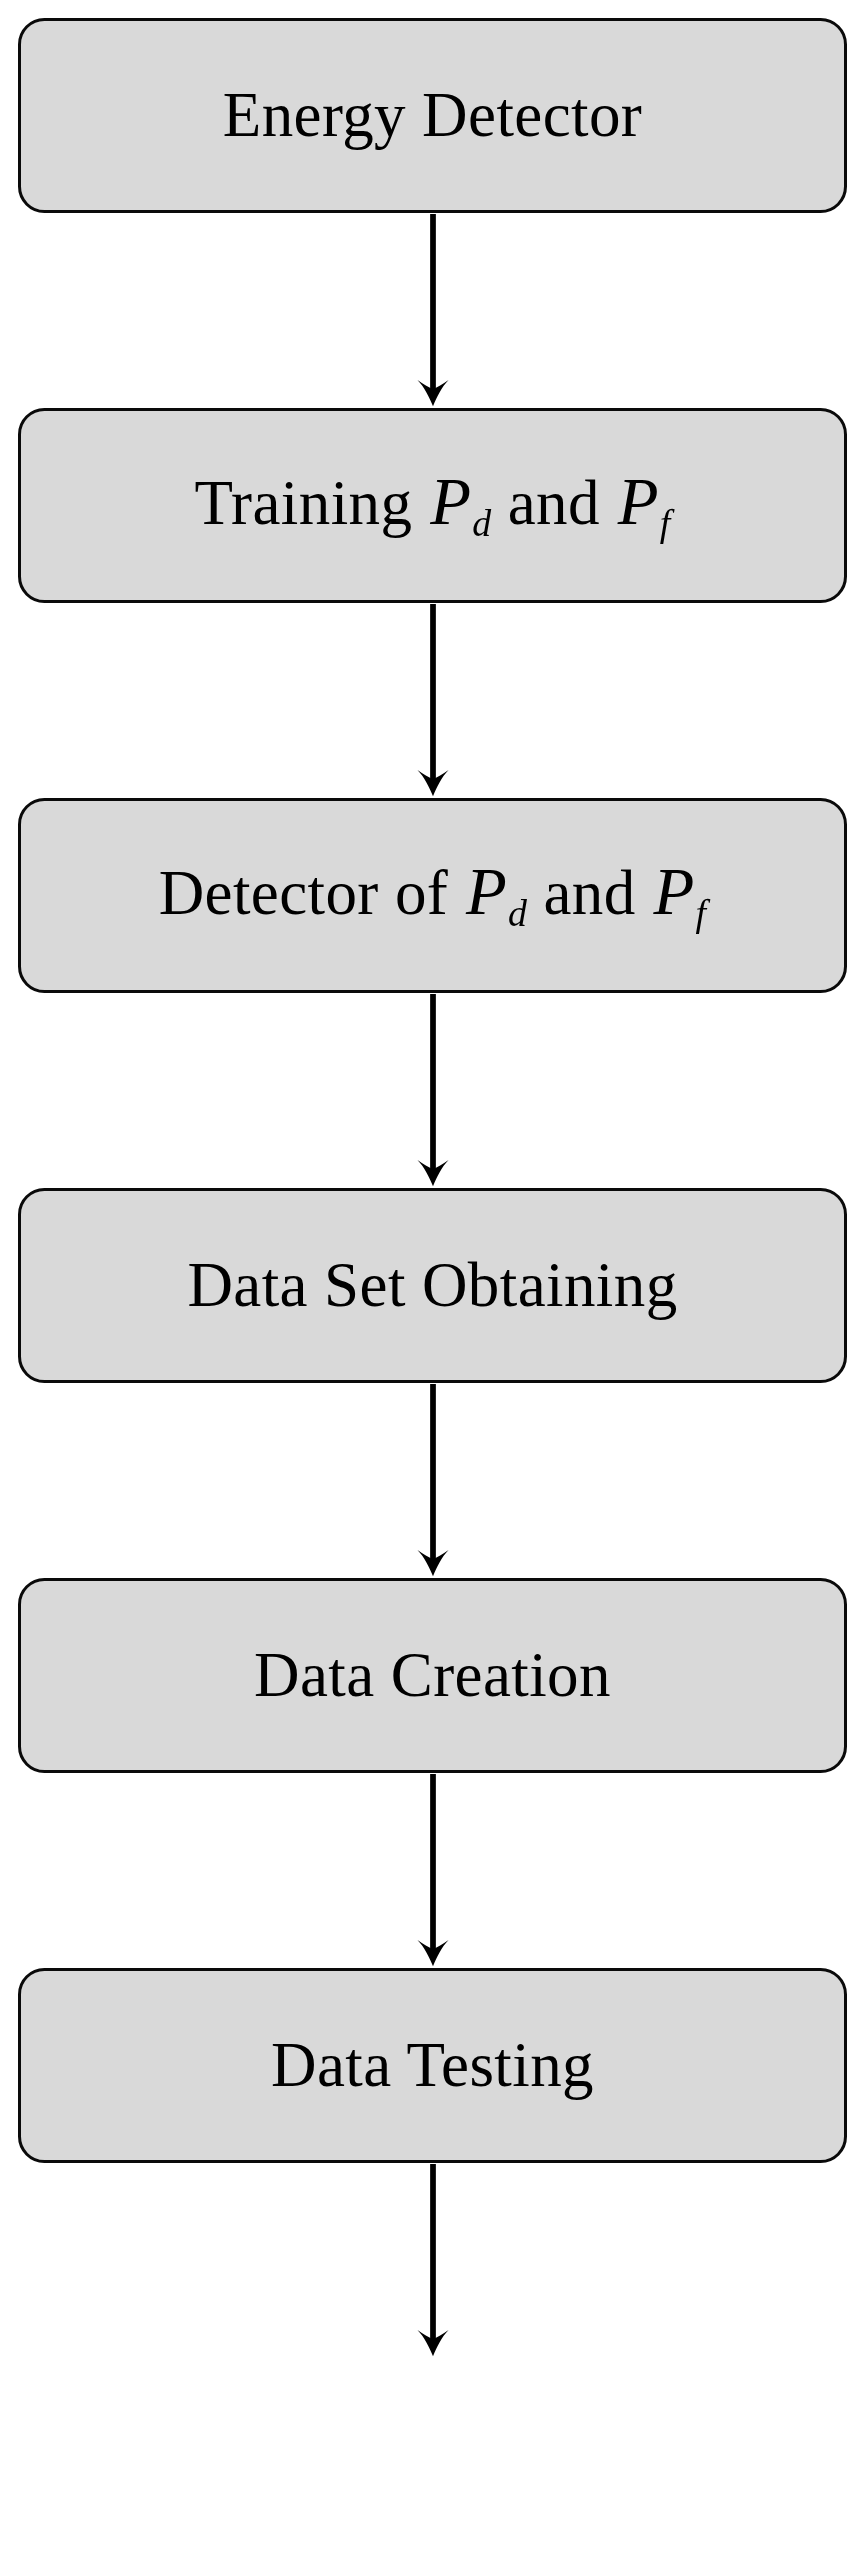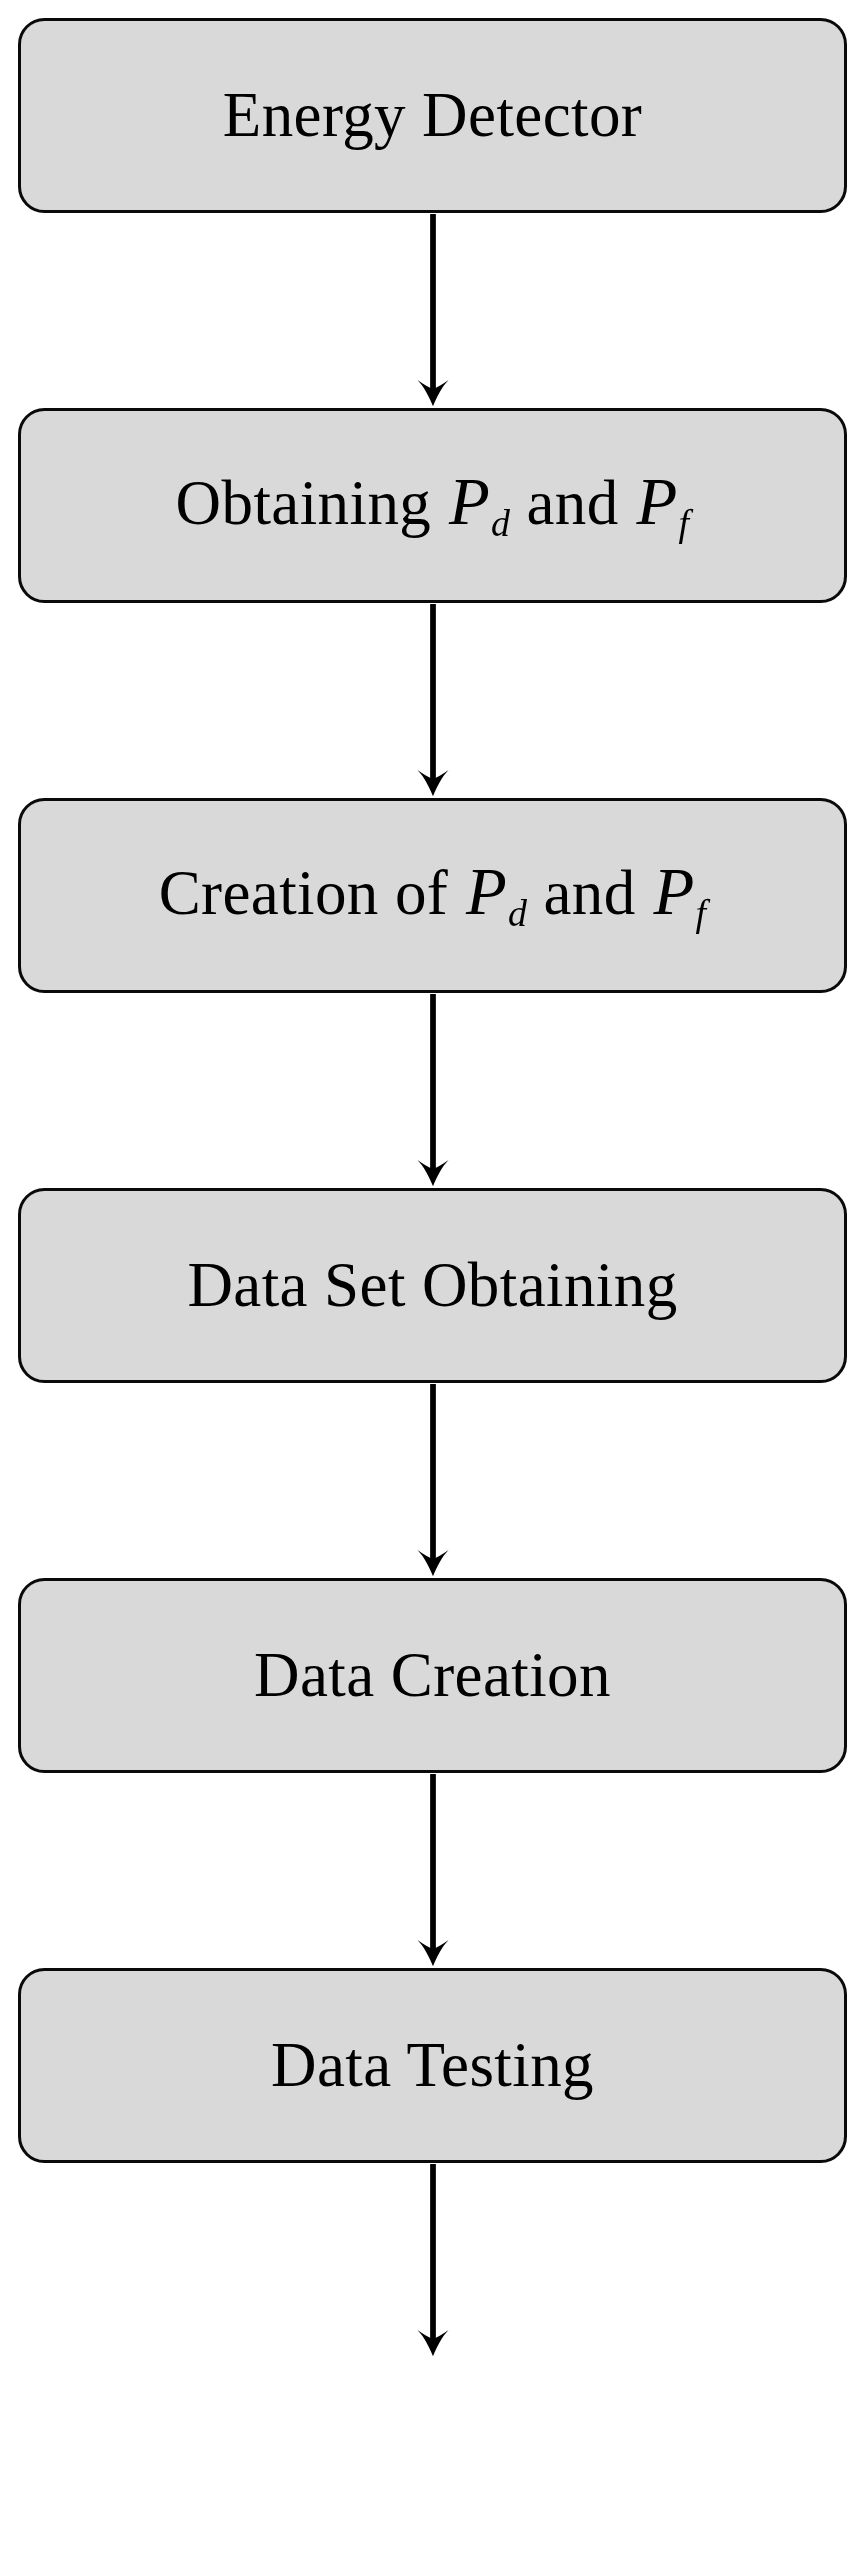--- a/index.html
+++ b/index.html
@@ -66,30 +66,30 @@
   <div class="node">
     <span class="label"><span class="part-text">Energy Detector</span></span>
   </div>
 
   <svg class="arrow" width="36" height="195" viewBox="0 0 44 236">
     <line x1="22" y1="0" x2="22" y2="220" stroke="#000000" stroke-width="7"></line>
     <path d="M22,235 C17.5,224 11,211 3,203 C10.5,208.5 16.5,211.5 22,214.5 C27.5,211.5 33.5,208.5 41,203 C33,211 26.5,224 22,235 Z" fill="#000000"></path>
   </svg>
 
   <div class="node">
-    <span class="label"><span class="part-text">Obtaining </span><span class="part-mathcal">P</span><span class="part-subscript">d</span><span class="part-text"> and </span><span class="part-mathcal">P</span><span class="part-subscript">f</span></span>
+    <span class="label"><span class="part-text">Training </span><span class="part-mathcal">P</span><span class="part-subscript">d</span><span class="part-text"> and </span><span class="part-mathcal">P</span><span class="part-subscript">f</span></span>
   </div>
 
   <svg class="arrow" width="36" height="195" viewBox="0 0 44 236">
     <line x1="22" y1="0" x2="22" y2="220" stroke="#000000" stroke-width="7"></line>
     <path d="M22,235 C17.5,224 11,211 3,203 C10.5,208.5 16.5,211.5 22,214.5 C27.5,211.5 33.5,208.5 41,203 C33,211 26.5,224 22,235 Z" fill="#000000"></path>
   </svg>
 
   <div class="node">
-    <span class="label"><span class="part-text">Creation of </span><span class="part-mathcal">P</span><span class="part-subscript">d</span><span class="part-text"> and </span><span class="part-mathcal">P</span><span class="part-subscript">f</span></span>
+    <span class="label"><span class="part-text">Detector of </span><span class="part-mathcal">P</span><span class="part-subscript">d</span><span class="part-text"> and </span><span class="part-mathcal">P</span><span class="part-subscript">f</span></span>
   </div>
 
   <svg class="arrow" width="36" height="195" viewBox="0 0 44 236">
     <line x1="22" y1="0" x2="22" y2="220" stroke="#000000" stroke-width="7"></line>
     <path d="M22,235 C17.5,224 11,211 3,203 C10.5,208.5 16.5,211.5 22,214.5 C27.5,211.5 33.5,208.5 41,203 C33,211 26.5,224 22,235 Z" fill="#000000"></path>
   </svg>
 
   <div class="node">
     <span class="label"><span class="part-text">Data Set Obtaining</span></span>
   </div>

